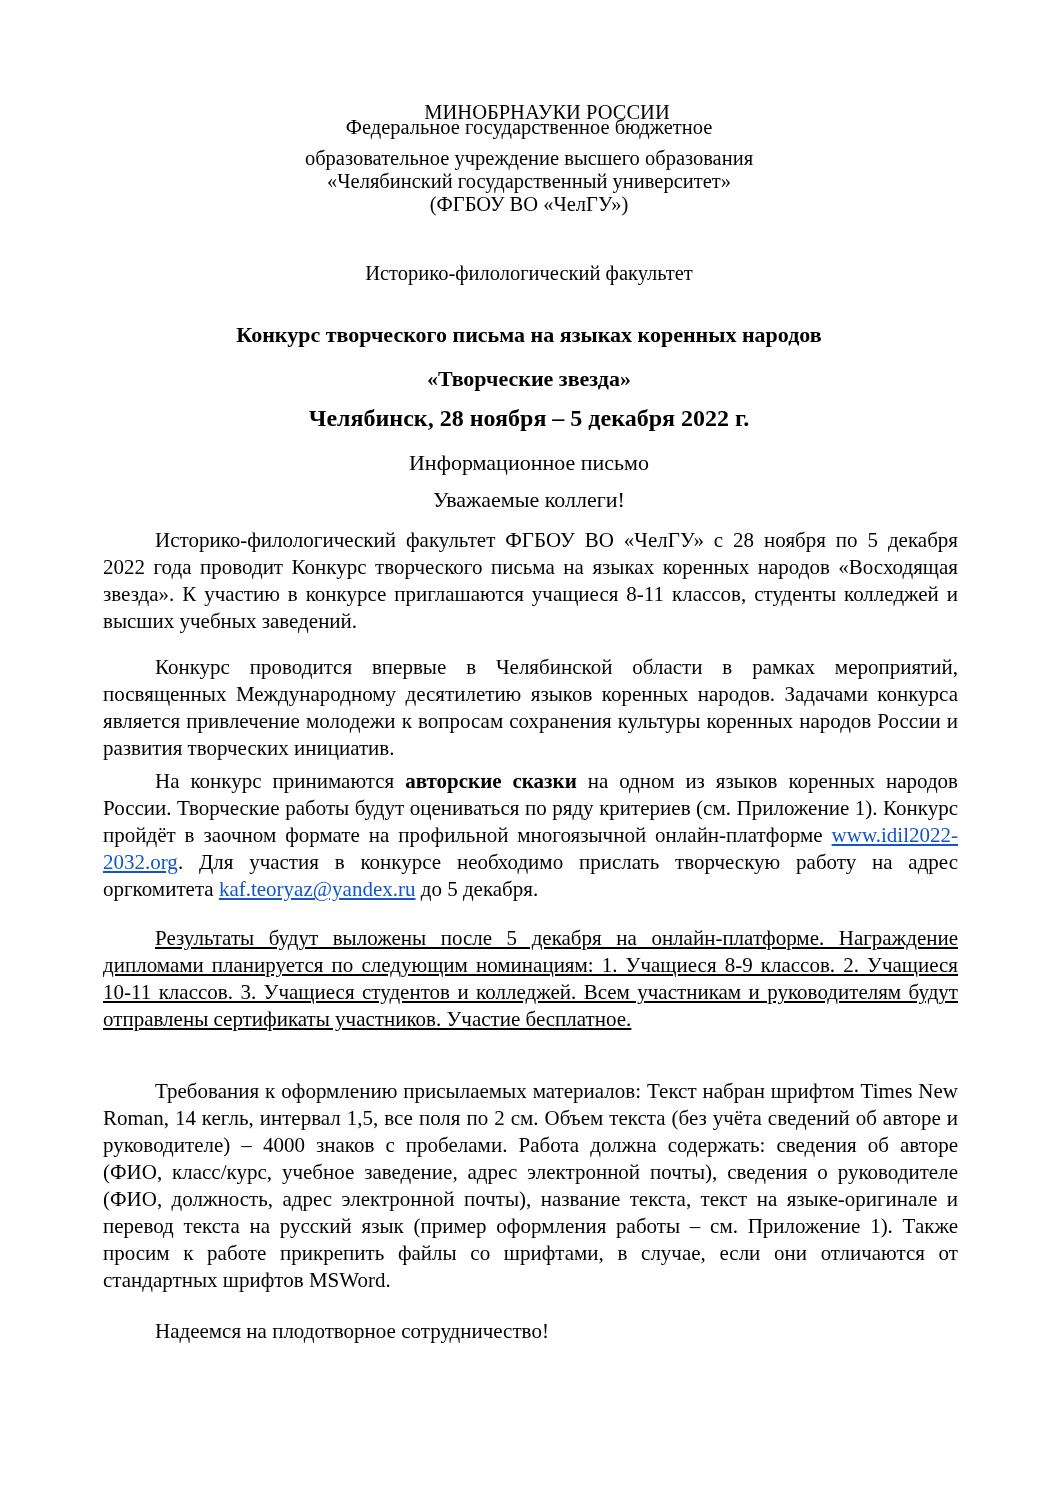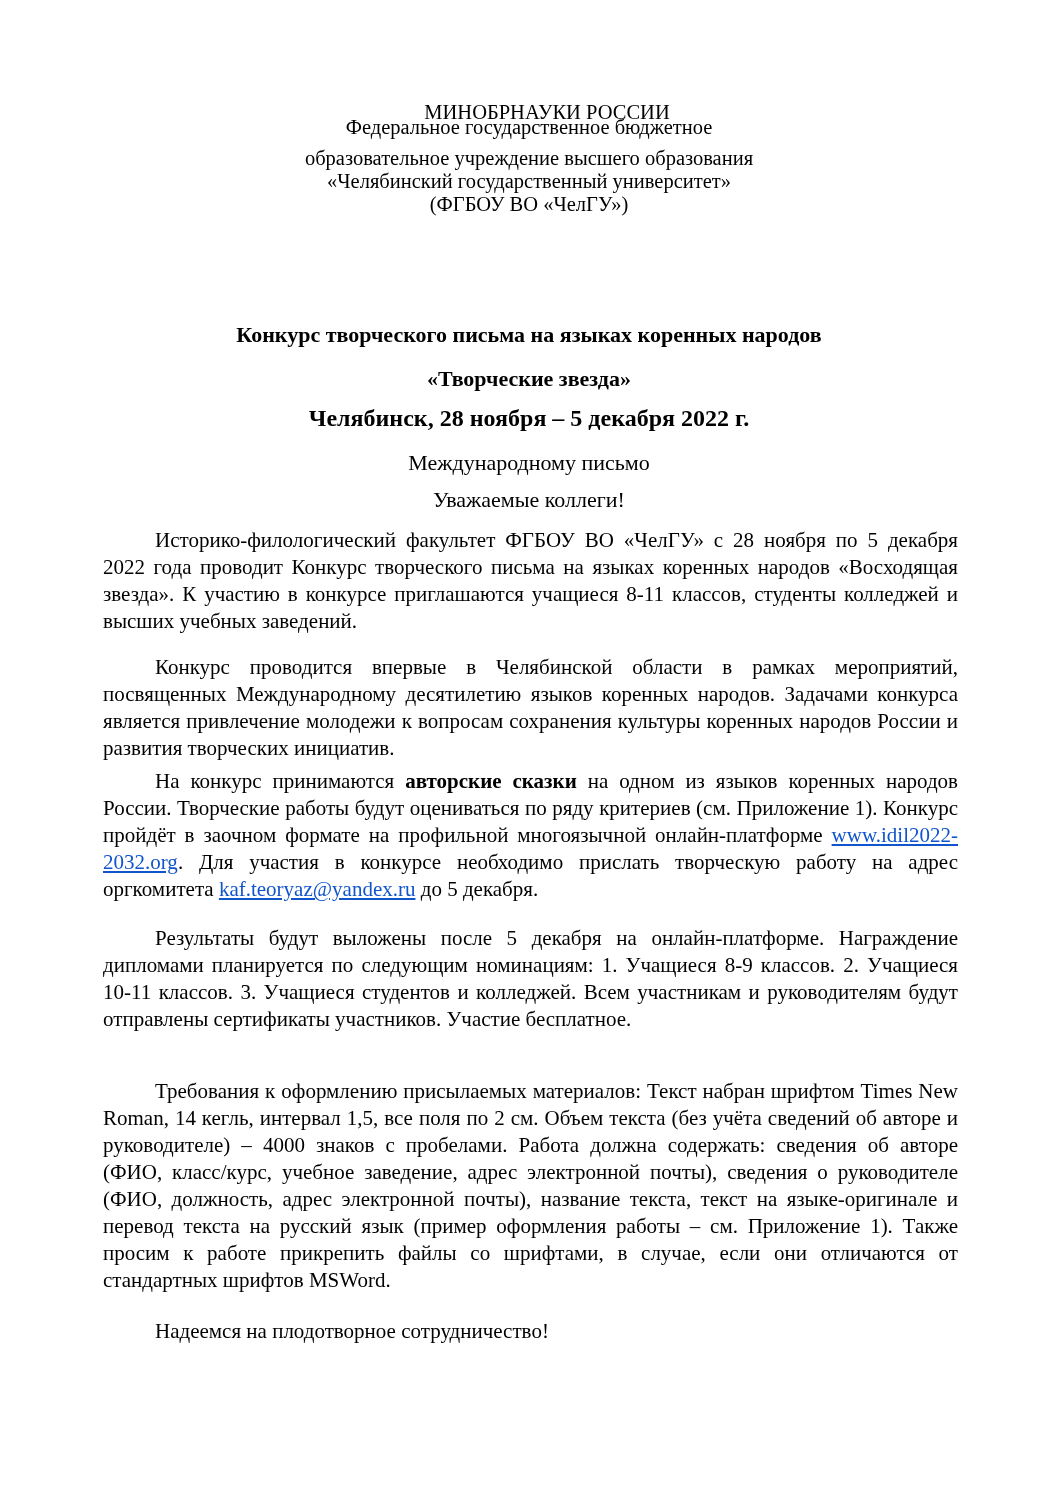--- a/index.html
+++ b/index.html
@@ -26,32 +26,33 @@
 <body>
 
 <div class="page">
 
   <div class="center hdr" style="top:101px;margin-left:18px;">МИНОБРНАУКИ РОССИИ</div>
   <div class="center hdr" style="top:116px;">Федеральное государственное бюджетное</div>
   <div class="center hdr" style="top:147px;">образовательное учреждение высшего образования</div>
   <div class="center hdr" style="top:170px;">«Челябинский государственный университет»</div>
   <div class="center hdr" style="top:193px;">(ФГБОУ ВО «ЧелГУ»)</div>
 
+  <div class="center hdr" style="top:262px;">Историко-филологический факультет</div>
 
   <div class="center title" style="top:322px;">Конкурс творческого письма на языках коренных народов</div>
   <div class="center title" style="top:366px;">«Творческие звезда»</div>
   <div class="center dateline" style="top:405px;">Челябинск, 28 ноября – 5 декабря 2022 г.</div>
-  <div class="center sub" style="top:450px;">Международному письмо</div>
+  <div class="center sub" style="top:450px;">Информационное письмо</div>
   <div class="center sub" style="top:487px;">Уважаемые коллеги!</div>
 
   <div class="para" style="top:527px;">Историко-филологический факультет ФГБОУ ВО «ЧелГУ» с 28 ноября по 5 декабря 2022 года проводит Конкурс творческого письма на языках коренных народов «Восходящая звезда». К участию в конкурсе приглашаются учащиеся 8-11 классов, студенты колледжей и высших учебных заведений.</div>
 
   <div class="para" style="top:654px;">Конкурс проводится впервые в Челябинской области в рамках мероприятий, посвященных Международному десятилетию языков коренных народов. Задачами конкурса является привлечение молодежи к вопросам сохранения культуры коренных народов России и развития творческих инициатив.</div>
 
   <div class="para" style="top:768px;"><span>На конкурс принимаются </span><b>авторские сказки</b><span> на одном из языков коренных народов России. Творческие работы будут оцениваться по ряду критериев (см. Приложение 1). Конкурс пройдёт в заочном формате на профильной многоязычной онлайн-платформе </span><a class="link">www.idil2022-2032.org</a><span>. Для участия в конкурсе необходимо прислать творческую работу на адрес оргкомитета </span><a class="link">kaf.teoryaz@yandex.ru</a><span> до 5 декабря.</span></div>
 
-  <div class="para" style="top:925px;">Результаты будут выложены после 5 декабря на онлайн-платформе. Награждение дипломами планируется по следующим номинациям: 1. Учащиеся 8-9 классов. 2. Учащиеся 10-11 классов. 3. Учащиеся студентов и колледжей. Всем участникам и руководителям будут отправлены сертификаты участников. Участие бесплатное.</div>
+  <div class="para" style="top:925px;text-decoration:underline;">Результаты будут выложены после 5 декабря на онлайн-платформе. Награждение дипломами планируется по следующим номинациям: 1. Учащиеся 8-9 классов. 2. Учащиеся 10-11 классов. 3. Учащиеся студентов и колледжей. Всем участникам и руководителям будут отправлены сертификаты участников. Участие бесплатное.</div>
 
   <div class="para" style="top:1078px;">Требования к оформлению присылаемых материалов: Текст набран шрифтом Times New Roman, 14 кегль, интервал 1,5, все поля по 2 см. Объем текста (без учёта сведений об авторе и руководителе) – 4000 знаков с пробелами. Работа должна содержать: сведения об авторе (ФИО, класс/курс, учебное заведение, адрес электронной почты), сведения о руководителе (ФИО, должность, адрес электронной почты), название текста, текст на языке-оригинале и перевод текста на русский язык (пример оформления работы – см. Приложение 1). Также просим к работе прикрепить файлы со шрифтами, в случае, если они отличаются от стандартных шрифтов MSWord.</div>
 
   <div class="para" style="top:1318px;">Надеемся на плодотворное сотрудничество!</div>
 
 </div>
 
 </body></html>

